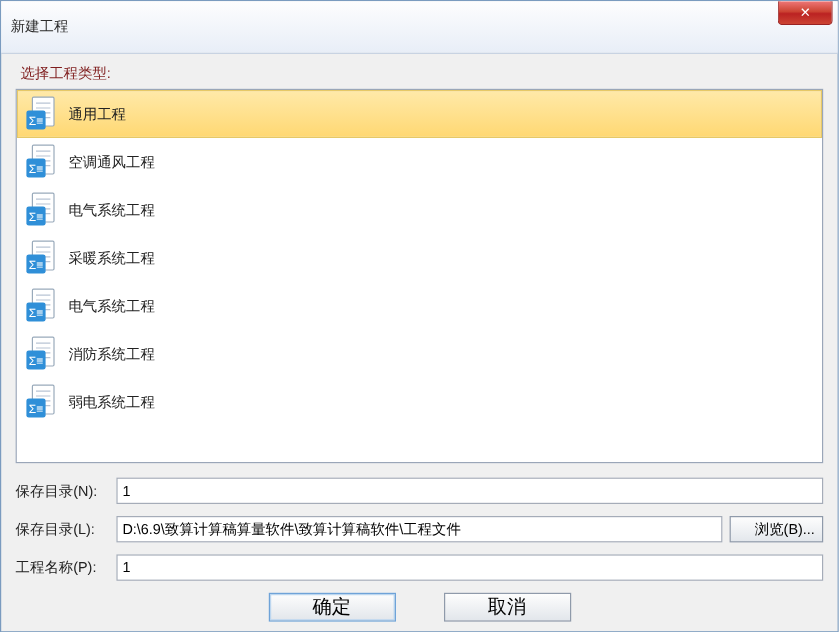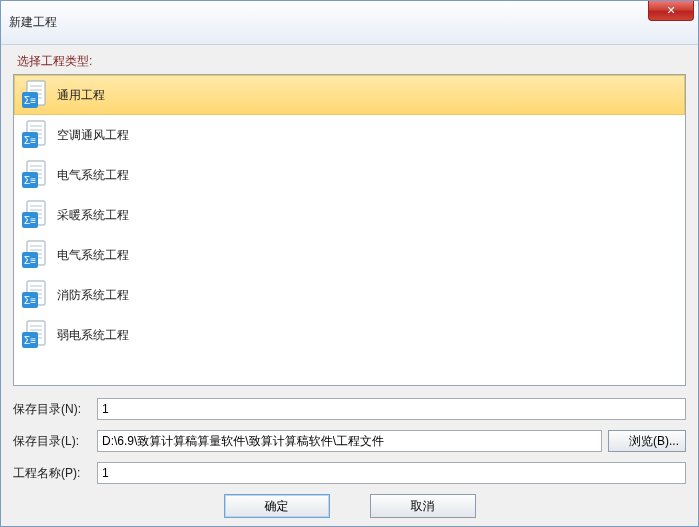--- a/index.html
+++ b/index.html
@@ -113,21 +113,21 @@
   gap: 40px;
   justify-content: center;
   margin-top: 2px;
 }
 .dlg-btn {
   width: 106px;
   height: 24px;
   border: 1px solid #8f9aaa;
   background: linear-gradient(#fdfdfd, #e2e6eb);
   cursor: pointer;
-  font-size: 12px;
+  font-size: 16px;
 }
 .dlg-btn.primary {
   border: 1px solid #6fa3d8;
   box-shadow: 0 0 0 1px #bcd6ef inset;
 }
 </style>
 </head>
 <body>
 
 <div class="window">

